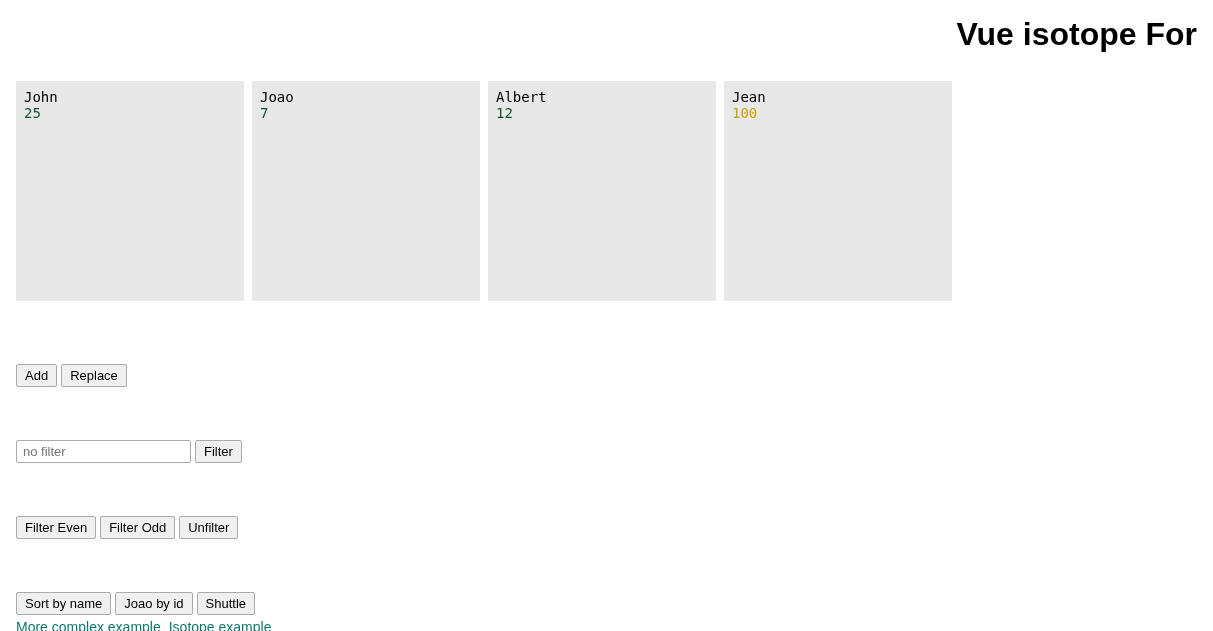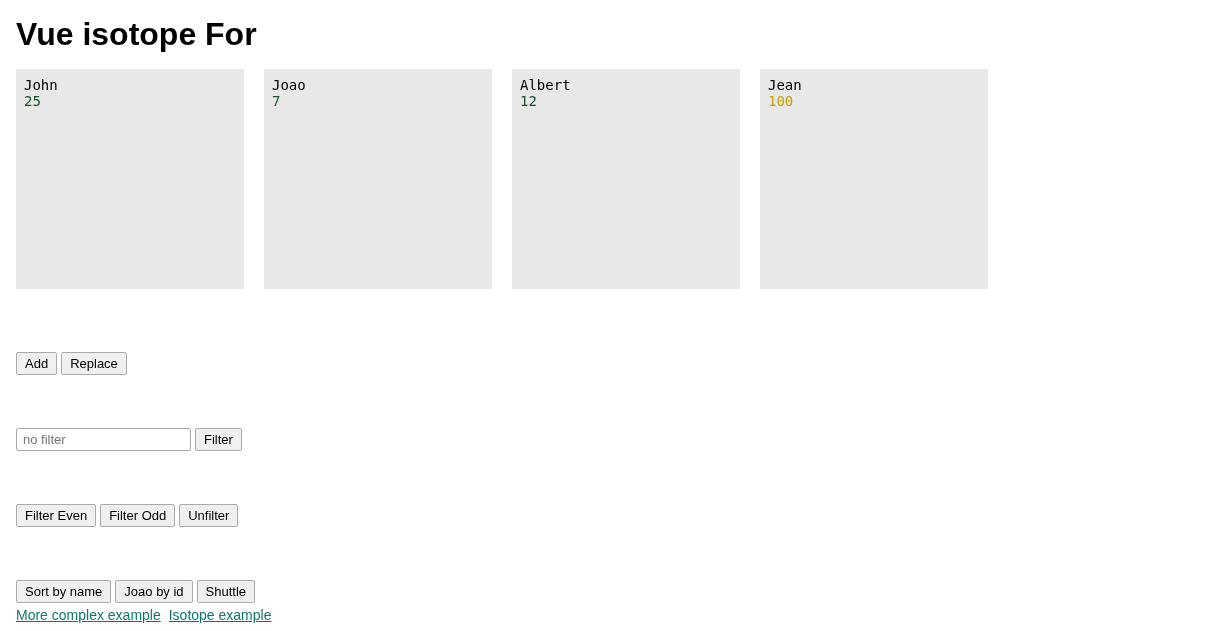--- a/index.html
+++ b/index.html
@@ -11,27 +11,28 @@
     body {
       font-family: Arial, sans-serif;
       background: #fff;
       padding: 16px;
       color: #000;
     }
 
     h1 {
       font-size: 32px;
       font-weight: bold;
-      margin-bottom: 16px;
+      margin-bottom: 28px;
+      text-align: right;
     }
 
     .cards-container {
       display: flex;
       flex-direction: row;
-      gap: 20px;
+      gap: 8px;
       margin-bottom: 16px;
     }
 
     .card {
       background: #e8e8e8;
       width: 228px;
       height: 220px;
       padding: 8px;
       flex-shrink: 0;
     }

